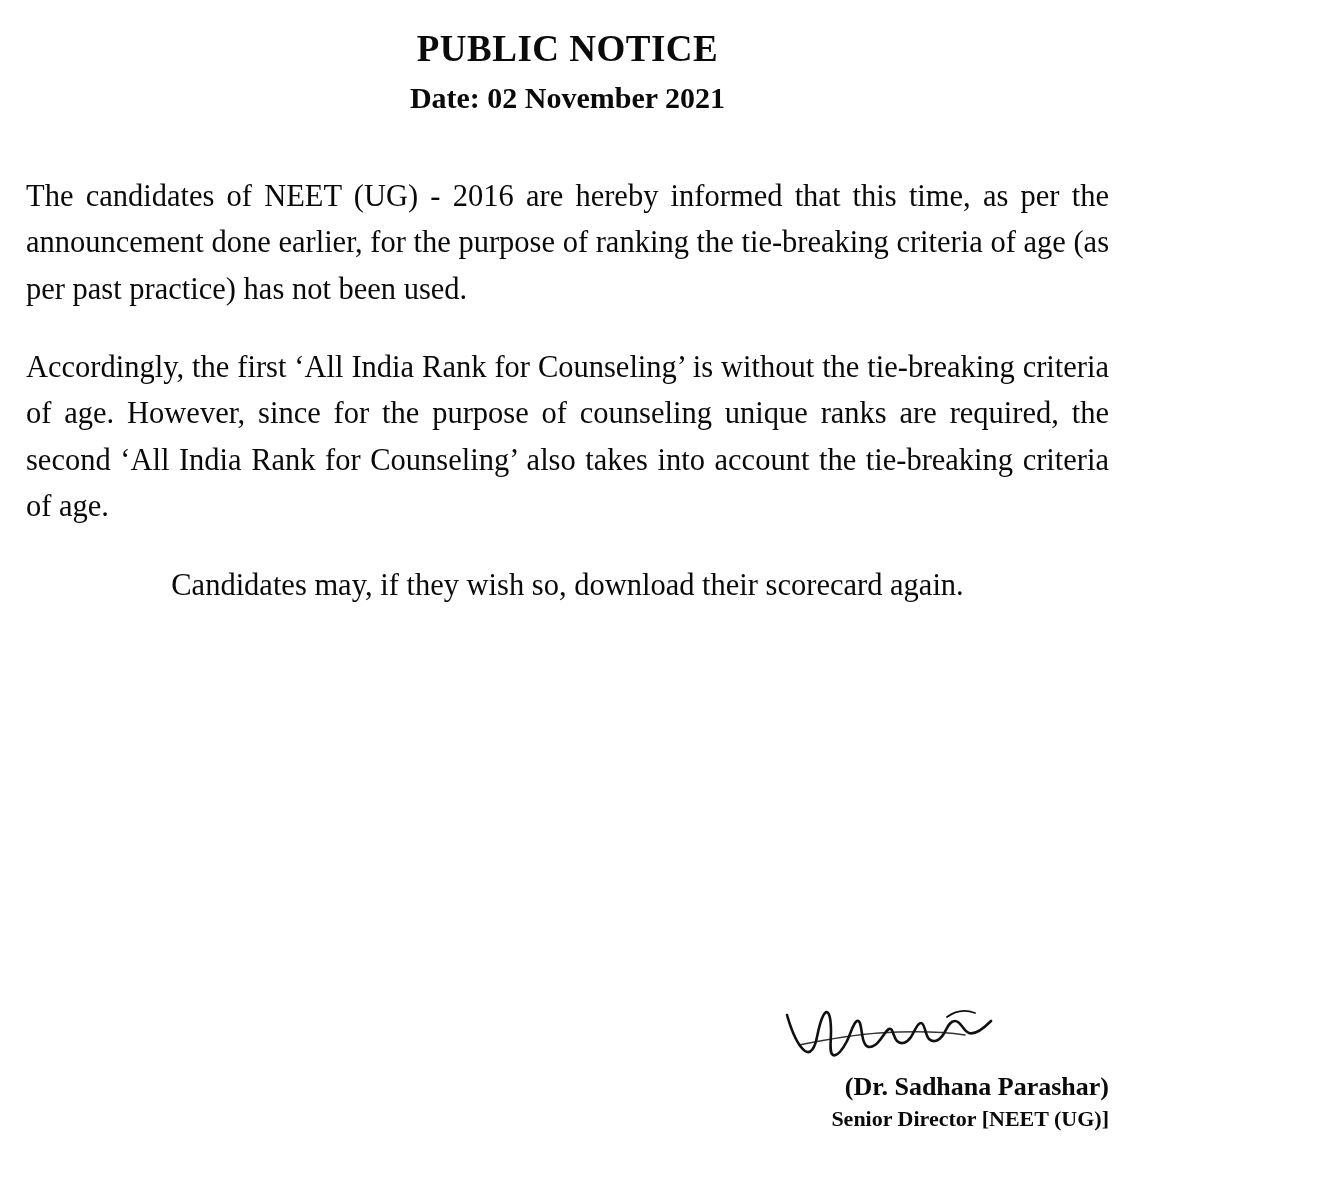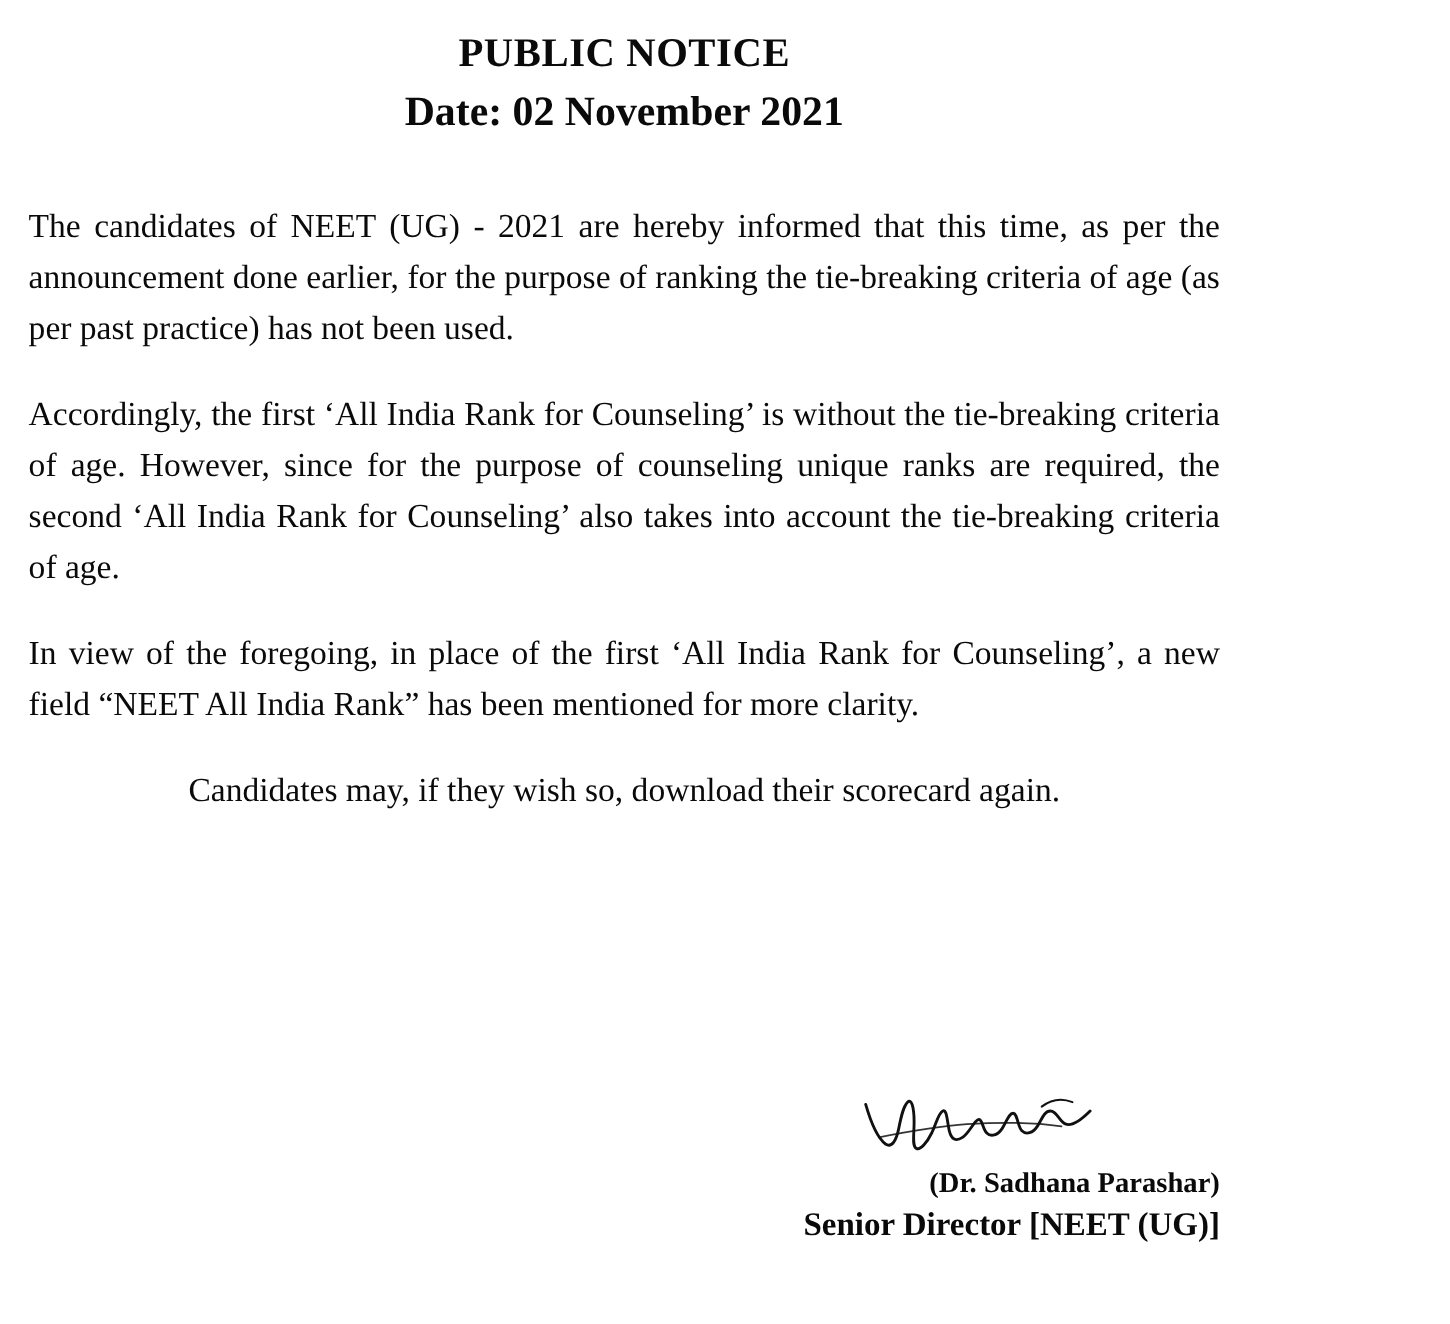--- a/index.html
+++ b/index.html
@@ -25,21 +25,21 @@
     text-align: center;
     font-weight: bold;
     font-size: 37px;
     letter-spacing: 0.5px;
     margin: 10px 0 0 0;
     line-height: 1.15;
   }
   .notice-date {
     text-align: center;
     font-weight: bold;
-    font-size: 38px;
+    font-size: 30px;
     margin: 10px 0 0 0;
     line-height: 1.15;
   }
   .body-block {
     margin-top: 58px;
   }
   p.para {
     font-size: 30.5px;
     line-height: 1.52;
     text-align: justify;
@@ -70,36 +70,35 @@
     display: block;
   }
   .sign-name {
     font-weight: bold;
     font-size: 26px;
     line-height: 1.35;
     margin-top: 2px;
   }
   .sign-desig {
     font-weight: bold;
-    font-size: 30px;
+    font-size: 22px;
     line-height: 1.35;
   }
 </style>
 </head>
 <body>
 
 <div class="page">
 
   <h1 class="notice-title">PUBLIC NOTICE</h1>
   <div class="notice-date">Date: 02 November 2021</div>
 
   <div class="body-block">
-    <p class="para">The candidates of NEET (UG) - 2021 are hereby informed that this time, as per the announcement done earlier, for the purpose of ranking the tie-breaking criteria of age (as per past practice) has not been used.</p>
+    <p class="para">The candidates of NEET (UG) - 2016 are hereby informed that this time, as per the announcement done earlier, for the purpose of ranking the tie-breaking criteria of age (as per past practice) has not been used.</p>
     <p class="para">Accordingly, the first ‘All India Rank for Counseling’ is without the tie-breaking criteria of age. However, since for the purpose of counseling unique ranks are required, the second ‘All India Rank for Counseling’ also takes into account the tie-breaking criteria of age.</p>
-    <p class="para">In view of the foregoing, in place of the first ‘All India Rank for Counseling’, a new field “NEET All India Rank” has been mentioned for more clarity.</p>
     <p class="para nojustify">Candidates may, if they wish so, download their scorecard again.</p>
   </div>
 
   <div class="signature-block">
     <div class="signature-mark">
       <svg width="220" height="66" viewBox="0 0 220 66" fill="none" xmlns="http://www.w3.org/2000/svg">
         <path d="M8 14 C12 28, 18 44, 26 50 C32 54, 36 46, 38 36 C40 26, 42 16, 46 12 C50 8, 52 18, 52 30 C52 42, 50 52, 54 54 C58 56, 64 48, 68 40 C72 32, 74 22, 78 20 C82 18, 82 30, 84 38 C86 46, 90 48, 96 44 C102 40, 106 30, 110 28 C114 26, 114 36, 118 40 C122 44, 128 42, 132 36 C136 30, 138 22, 142 22 C146 22, 146 34, 150 38 C154 42, 160 40, 164 34 C168 28, 170 20, 176 20 C182 20, 184 30, 190 32 C196 34, 204 28, 212 20" stroke="#111111" stroke-width="2.6" stroke-linecap="round" stroke-linejoin="round"></path>
         <path d="M20 44 C40 40, 70 34, 100 32 C130 30, 160 30, 186 34" stroke="#111111" stroke-width="1.6" stroke-linecap="round" opacity="0.85"></path>
         <path d="M168 16 C176 10, 186 8, 196 12" stroke="#111111" stroke-width="1.8" stroke-linecap="round"></path>
       </svg>

